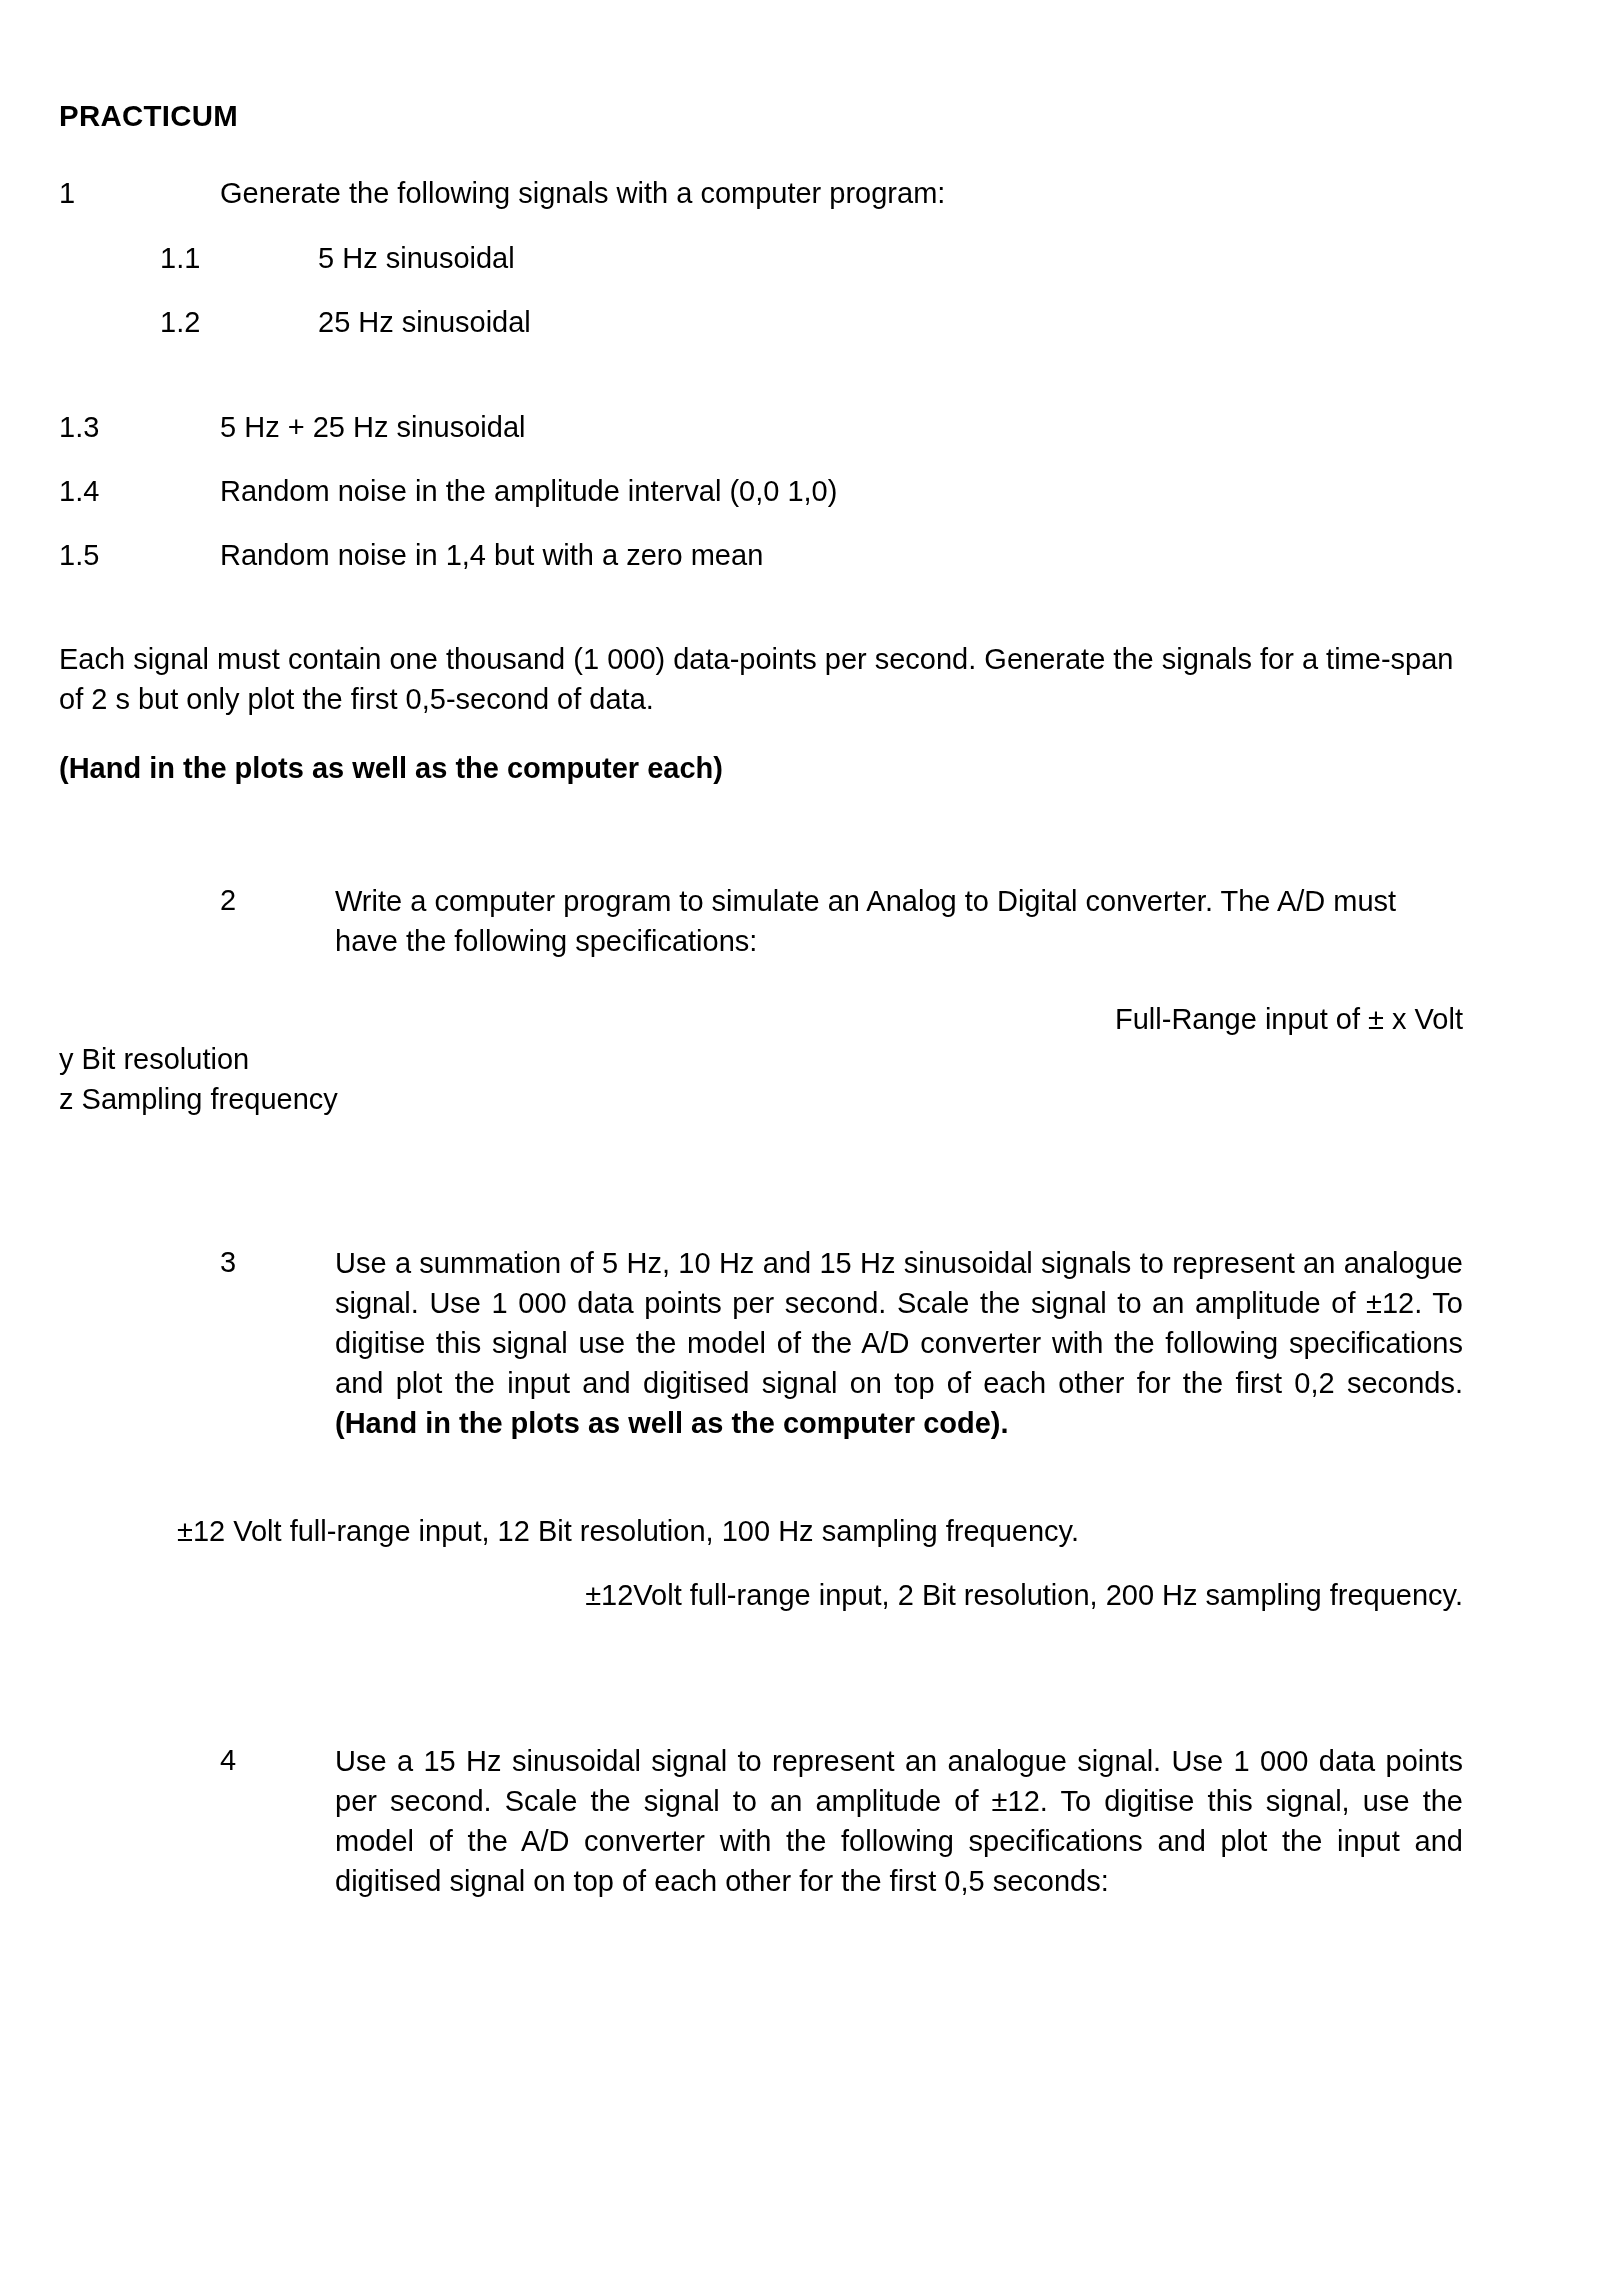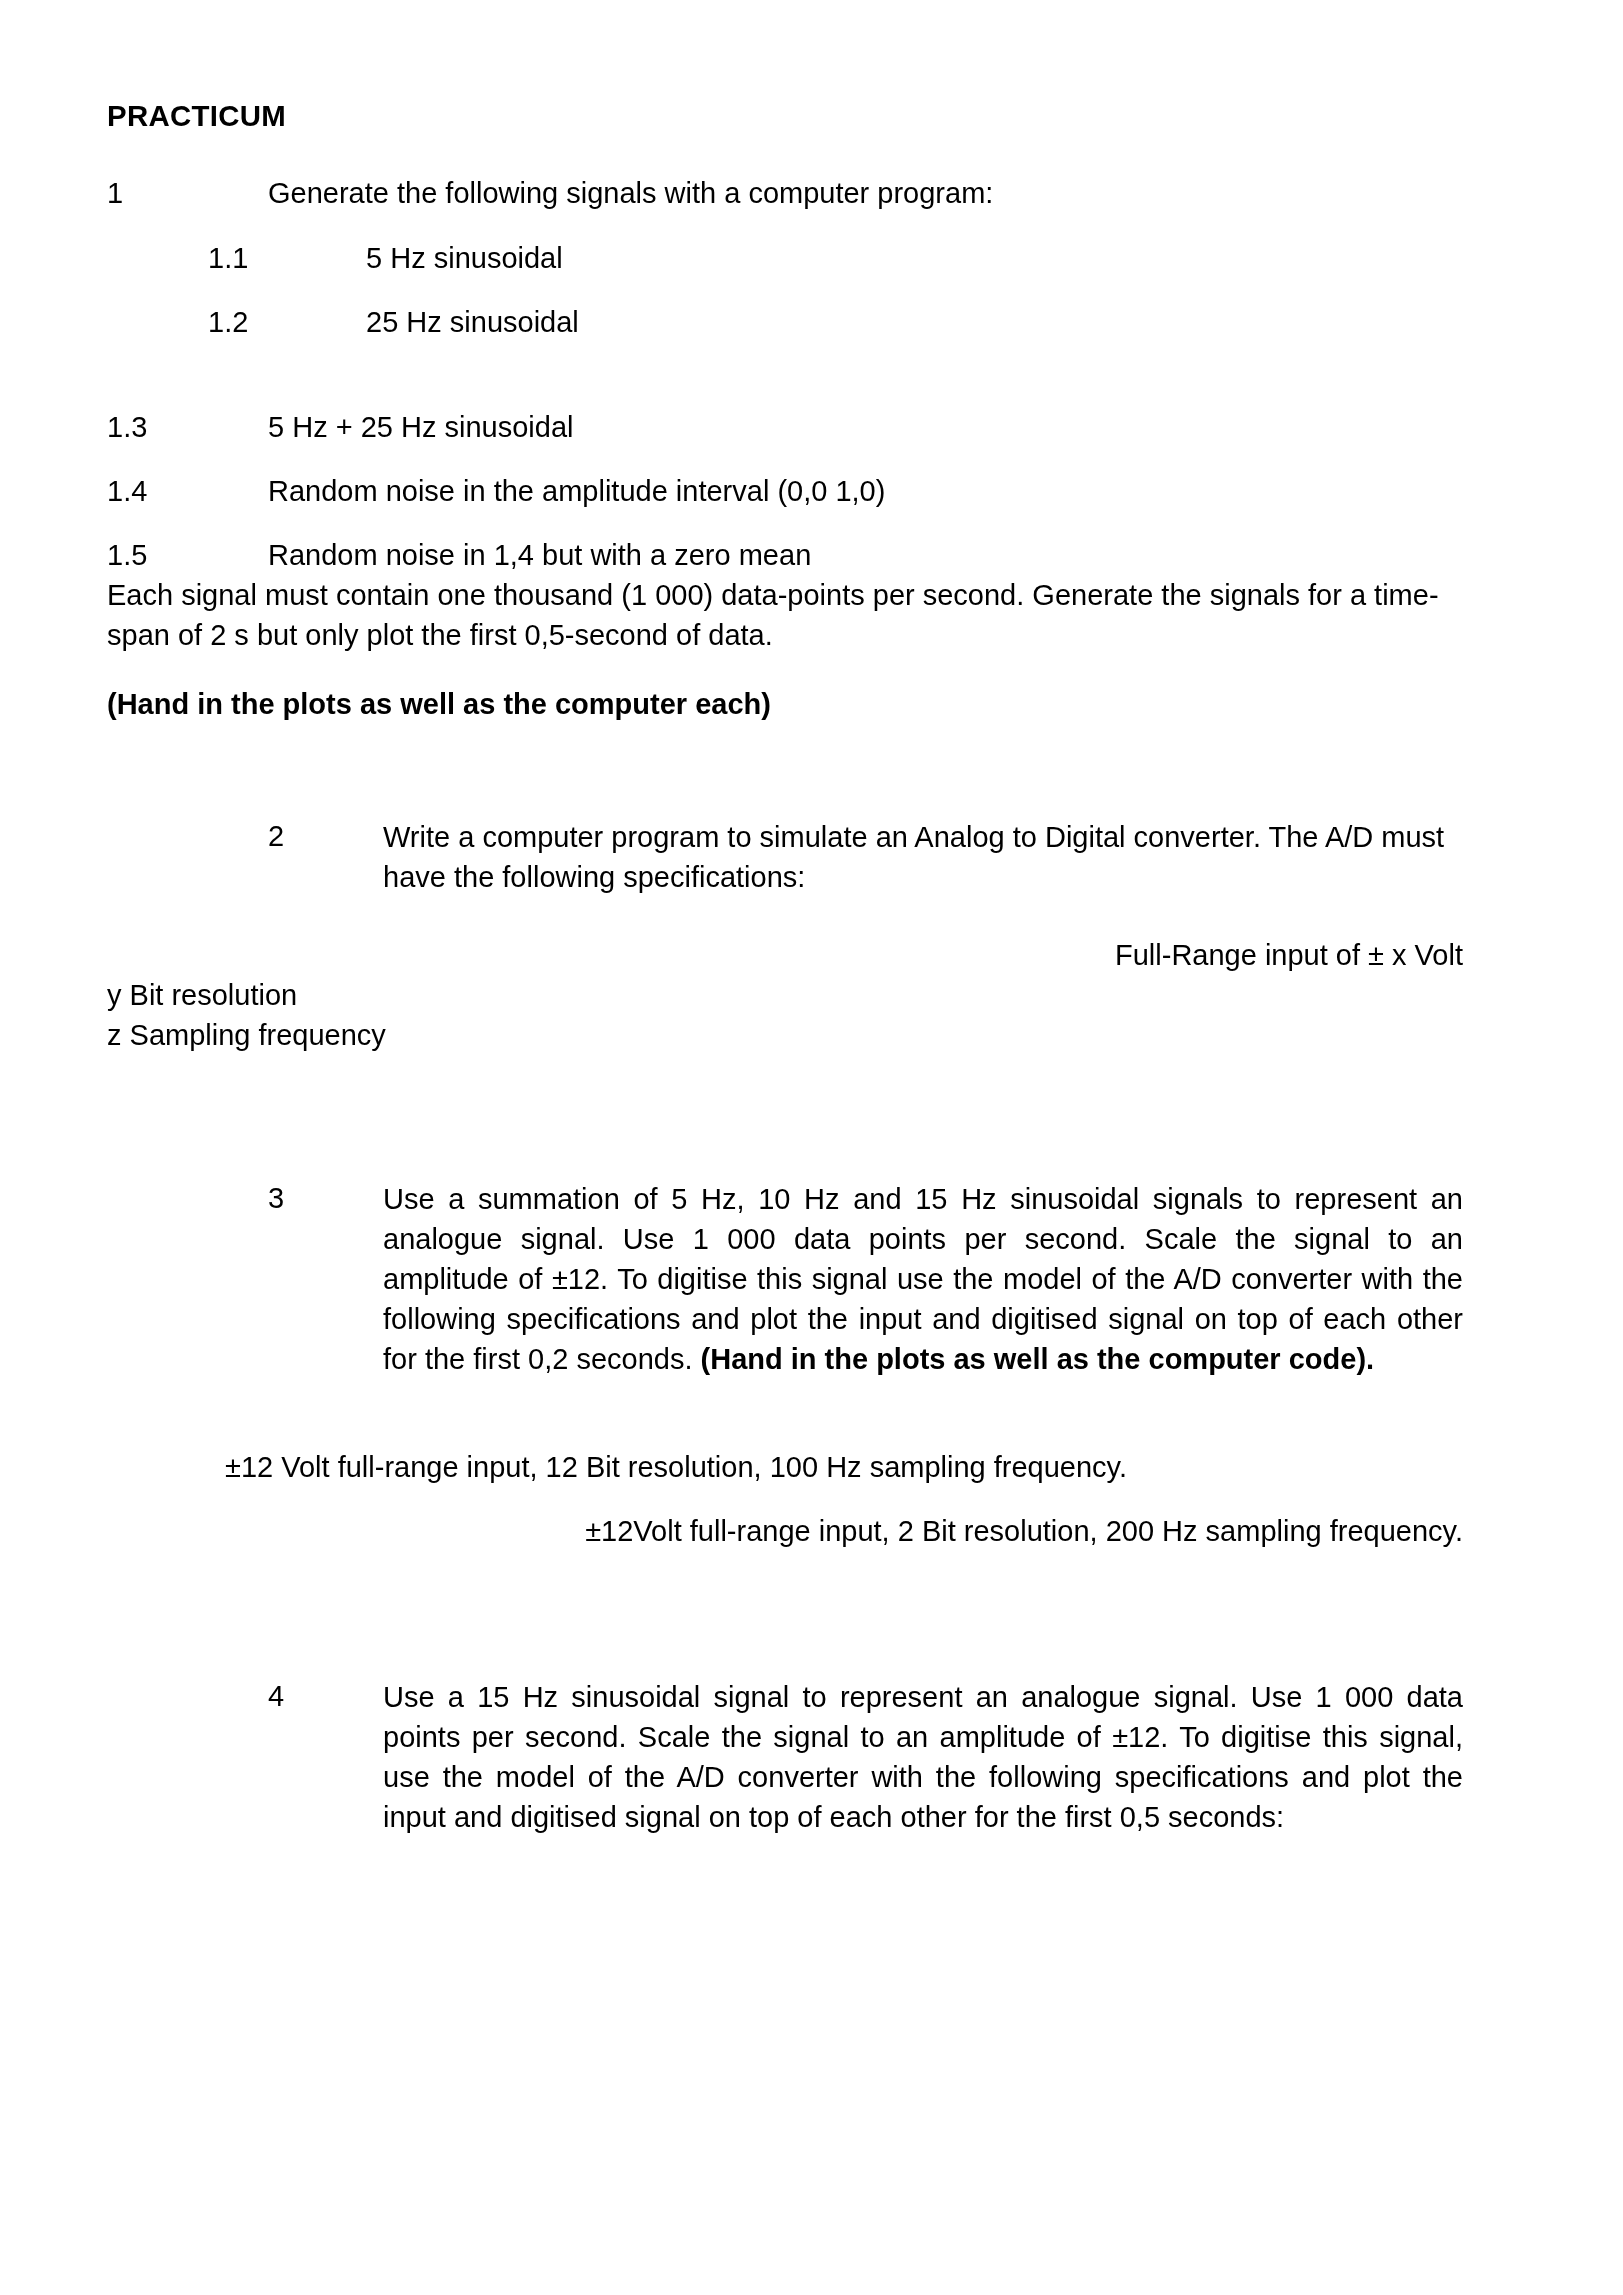--- a/index.html
+++ b/index.html
@@ -8,21 +8,21 @@
     width: 1623px;
     height: 2295px;
     font-family: "Liberation Sans", sans-serif;
     font-size: 29px;
     color: #000000;
     overflow: hidden;
   }
   .page {
     width: 1623px;
     height: 2295px;
-    padding: 99px 160px 0 107px;
+    padding: 99px 160px 0 59px;
   }
   .title {
     font-size: 29.4px;
     font-weight: bold;
     letter-spacing: 0.3px;
   }
   .row { display: flex; align-items: flex-start; line-height: 39px; }
   .num-l1 { flex: 0 0 161px; }
   .sub { margin-left: 101px; }
   .sub .num-sub { flex: 0 0 158px; }
@@ -32,21 +32,21 @@
   .para { line-height: 40px; }
   .just { text-align: justify; }
   .bold { font-weight: bold; }
   .spec3 { margin-left: 118px; line-height: 40px; }
   .spec4 { margin-left: 161px; line-height: 40px; }
 
   .mt-item1   { margin-top: 41px; }
   .mt-sub     { margin-top: 26px; }
   .mt-break   { margin-top: 66px; }
   .mt-subrow  { margin-top: 25px; }
-  .mt-para    { }
+  .mt-para    { margin-top: 64px; }
   .mt-handin  { margin-top: 29px; }
   .mt-sec2    { margin-top: 93px; }
   .mt-specs2  { margin-top: 38px; text-align: right; }
   .mt-sec3    { margin-top: 124px; }
   .mt-spec3a  { margin-top: 68px; }
   .mt-spec3b  { margin-top: 23.6px; text-align: right; }
   .mt-sec4    { margin-top: 126px; }
   .mt-spec4   { margin-top: 131px; }
 </style>
 </head>

